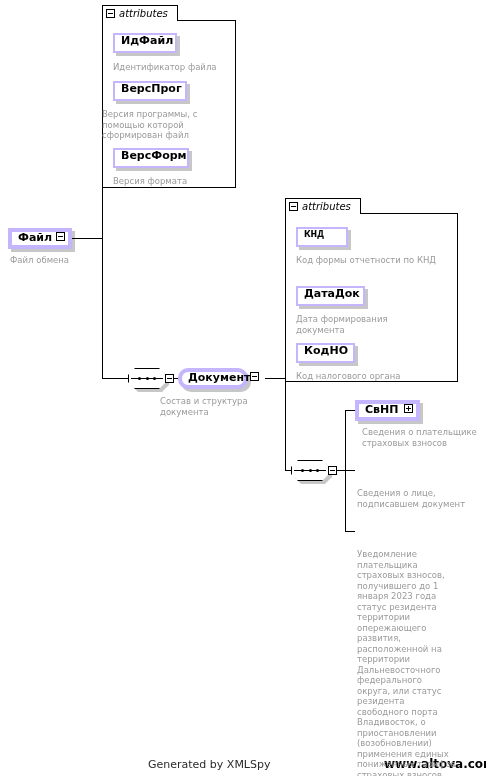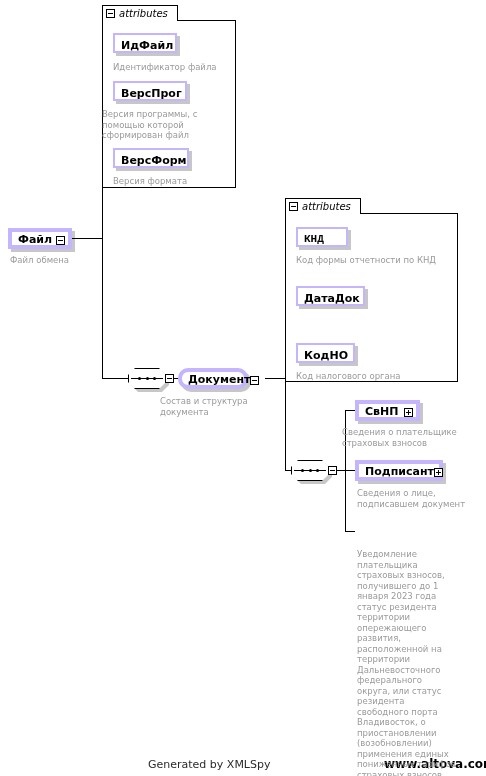--- a/index.html
+++ b/index.html
@@ -43,21 +43,21 @@
   .toggle::before{
     content:"";position:absolute;left:1px;right:1px;top:3px;height:1px;background:#000;
   }
   .toggle.plus::after{
     content:"";position:absolute;top:1px;bottom:1px;left:3px;width:1px;background:#000;
   }
 
   
   .node{
     position:absolute;background:#ffffff;border:4px solid #c4b5fd;
-    box-sizing:border-box;display:flex;align-items:flex-end;
+    box-sizing:border-box;display:flex;align-items:flex-start;
     height:21px;padding:0 3px 0 6px;
     box-shadow:3px 3px 0 0 rgba(0,0,0,0.22);
     z-index:4;
   }
   .node .node-label{
     font-weight:bold;font-size:11px;line-height:11px;white-space:nowrap;color:#000;
   }
   .node .node-toggle{margin-left:6px;}
 
   
@@ -187,20 +187,21 @@
     </div>
 
     <div class="node attr" style="left:11px;top:29px;width:52px;font-family:Liberation Mono, monospace;">
       <span class="node-label">КНД</span>
     </div>
     <div class="anno" style="left:11px;top:57px;width:140px;">Код формы отчетности по КНД</div>
 
     <div class="node attr" style="left:11px;top:88px;width:69px;">
       <span class="node-label">ДатаДок</span>
     </div>
+    <div class="anno" style="left:11px;top:116px;width:126px;">Дата формирования документа</div>
 
     <div class="node attr" style="left:11px;top:145px;width:59px;">
       <span class="node-label">КодНО</span>
     </div>
     <div class="anno" style="left:11px;top:173px;width:150px;">Код налогового органа</div>
   </div>
 
   <div class="seq" style="left:291px;top:460px;">
     <div class="oct-shadow"></div>
     <div class="oct"></div>
@@ -210,26 +211,22 @@
         <i></i>
         <i></i>
       </div>
     <span class="toggle seq-toggle"></span>
   </div>
 
   <div class="node" style="left:355px;top:400px;width:65px;">
     <span class="node-label">СвНП</span>
     <span class="toggle plus node-toggle" style="margin-left:auto;"></span>
   </div>
-  <div class="anno" style="left:342px;top:427px;width:122px;">Сведения о плательщике страховых взносов</div>
-
-  <div class="node" style="left:355px;top:460px;width:88px;">
-    <span class="node-label">Подписант</span>
-    <span class="toggle plus node-toggle" style="margin-left:auto;"></span>
-  </div>
+  <div class="anno" style="left:362px;top:427px;width:122px;">Сведения о плательщике страховых взносов</div>
+
   <div class="anno" style="left:357px;top:488px;width:122px;">Сведения о лице, подписавшем документ</div>
 
   <div class="anno" style="left:357px;top:549px;width:100px;">Уведомление плательщика страховых взносов, получившего до 1 января 2023 года статус резидента территории опережающего развития, расположенной на территории Дальневосточного федерального округа, или статус резидента свободного порта Владивосток, о приостановлении (возобновлении) применения единых пониженных тарифов страховых взносов</div>
 
   <div class="footer-left" style="left:148px;top:758px;">Generated by XMLSpy</div>
   <div class="footer-right" style="left:384px;top:757px;">www.altova.com</div>
 
 </div>
 
 </body></html>

